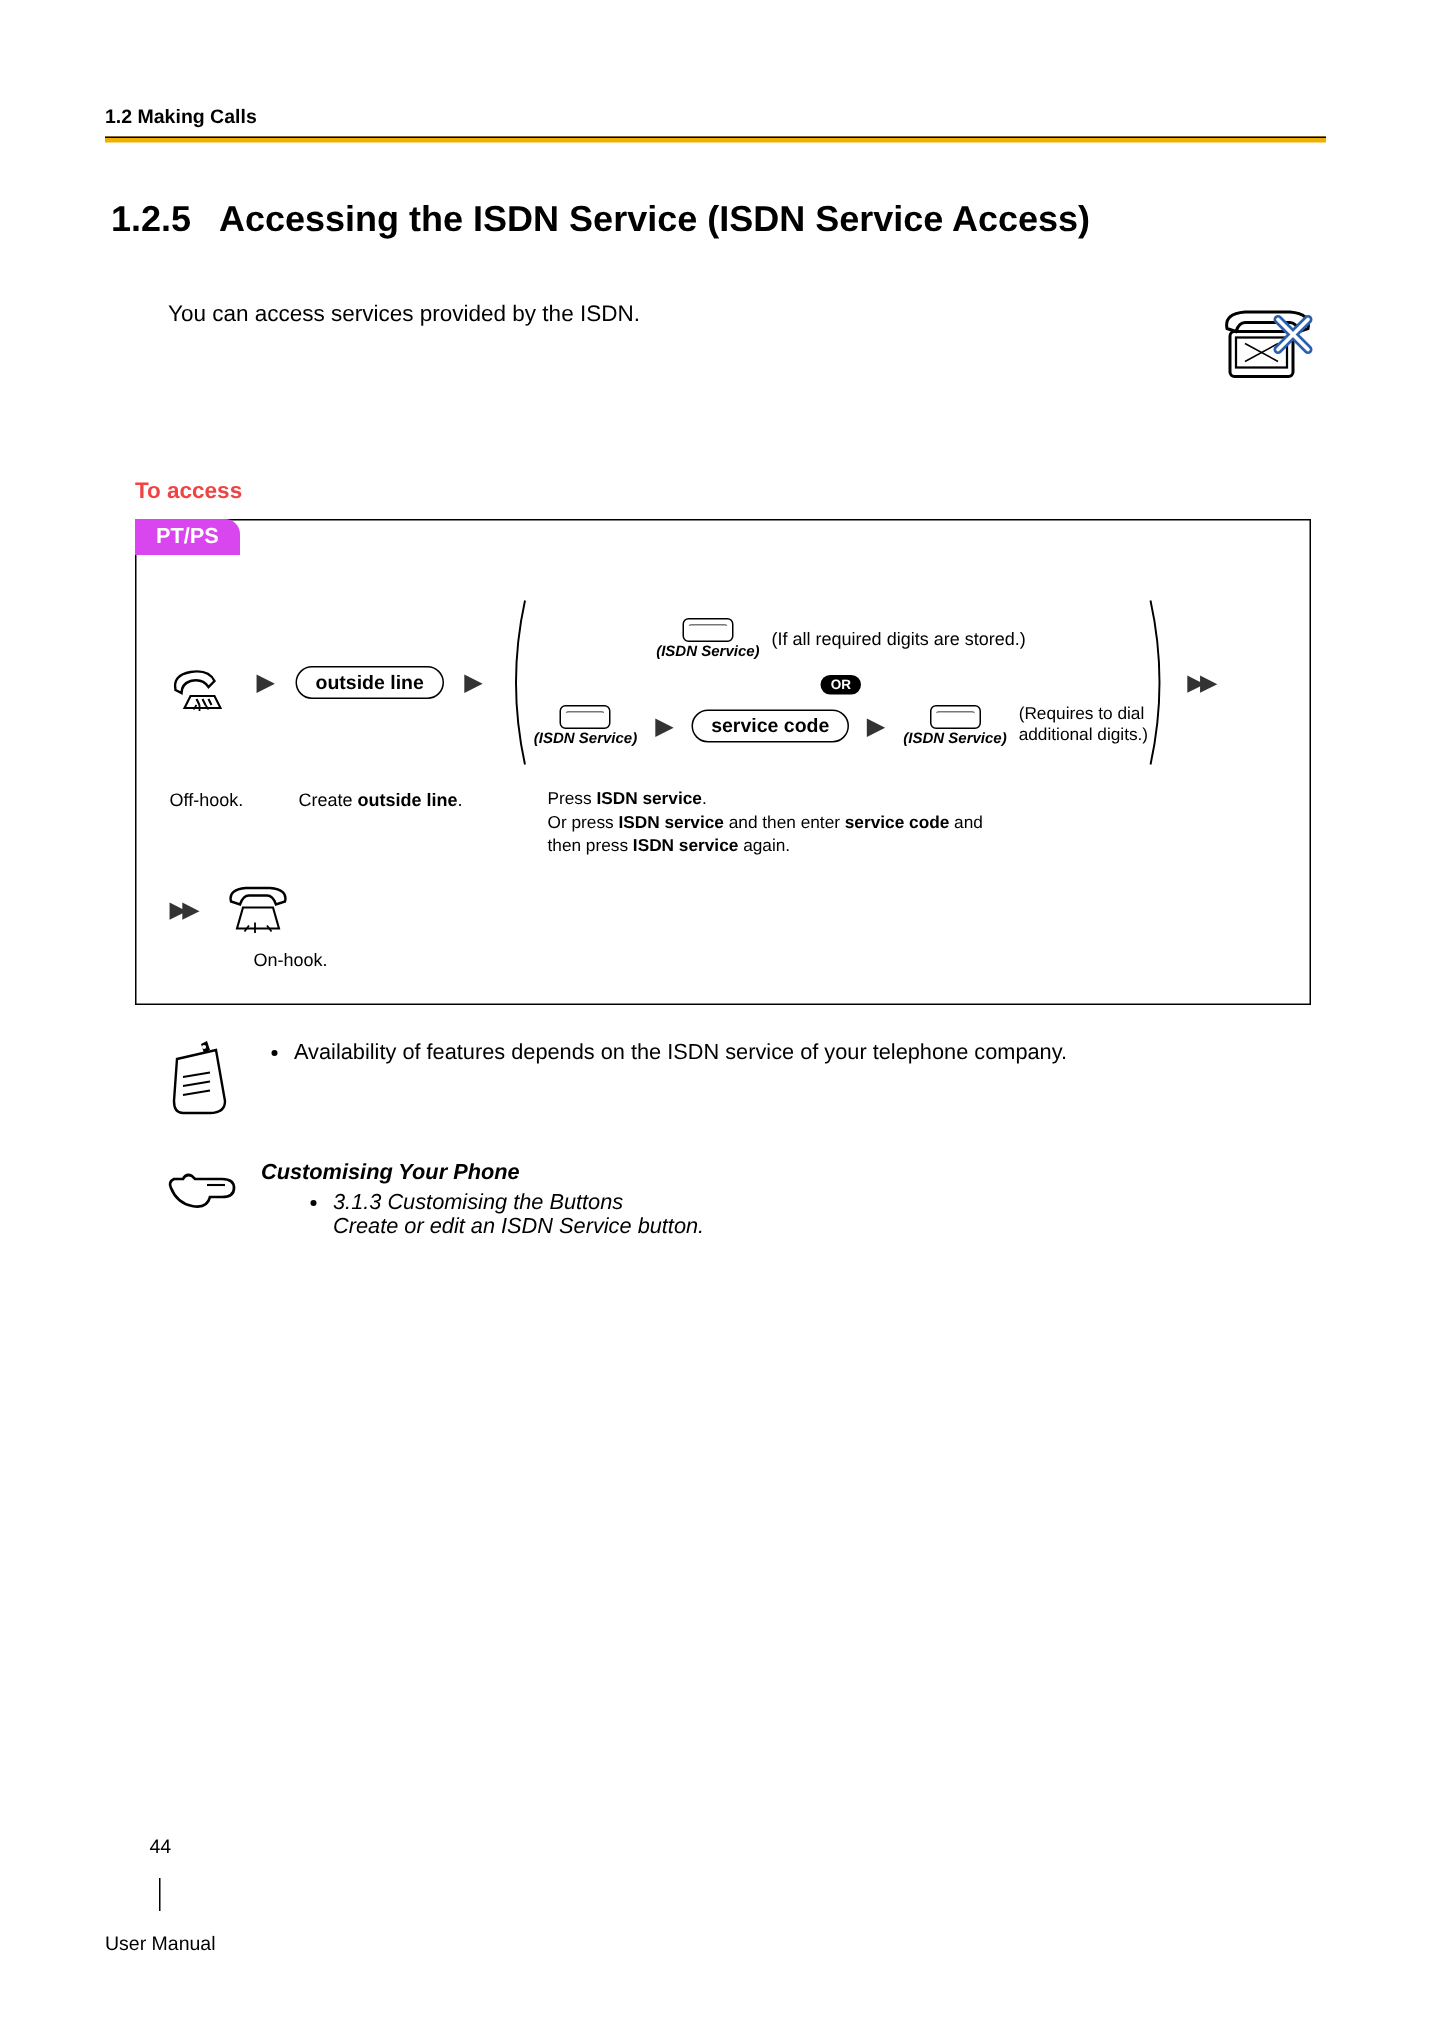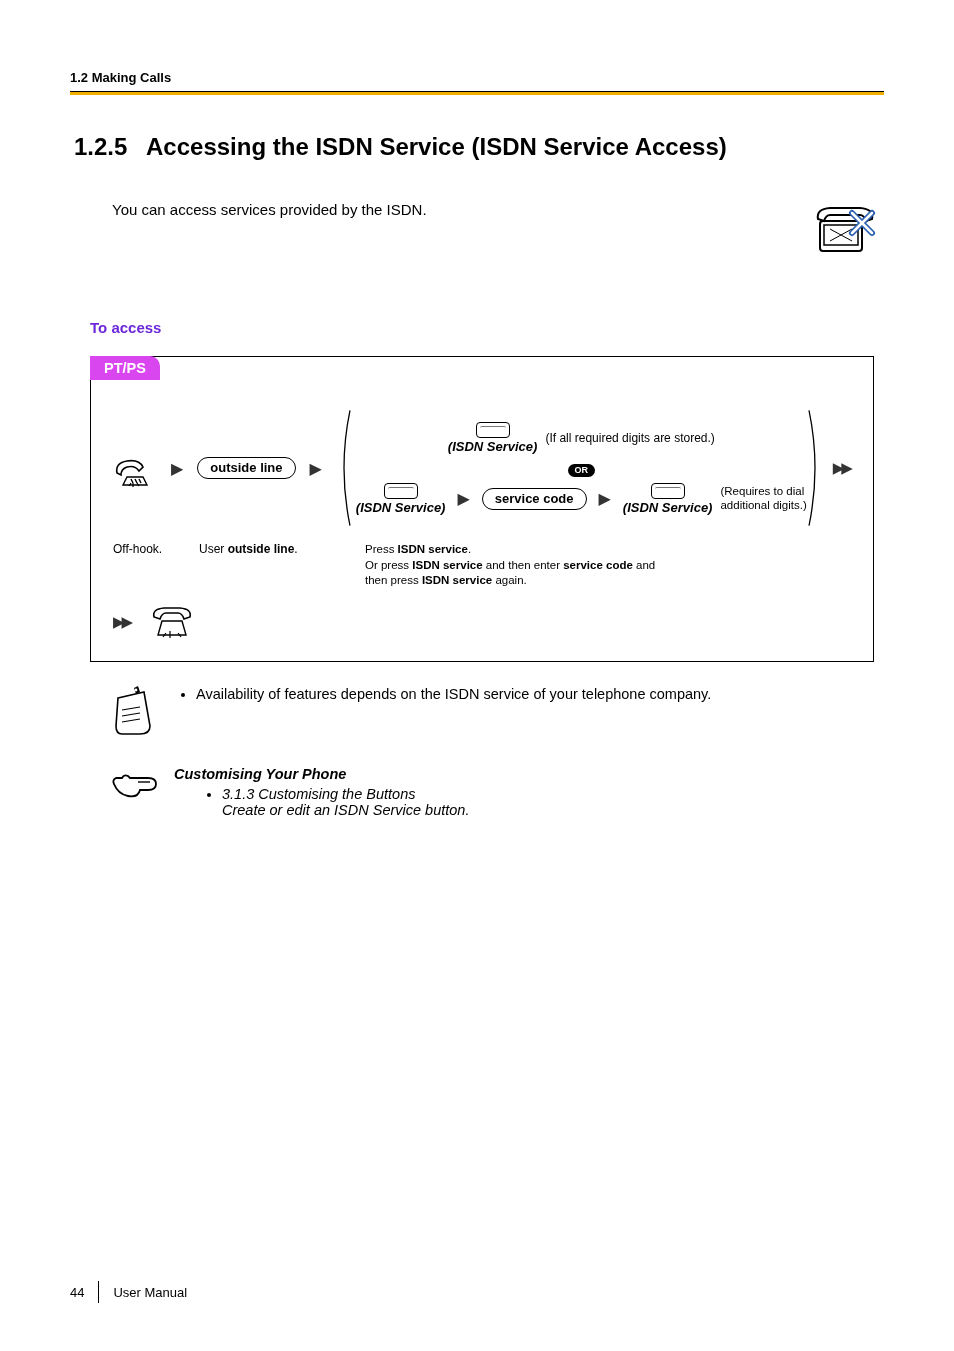--- a/index.html
+++ b/index.html
@@ -47,23 +47,23 @@
     padding-top: 2px;
   }
   .phone-icon {
     width: 66px; height: 60px;
     flex: 0 0 auto;
     margin-right: 6px;
   }
   .subhead {
     font-size: 15px;
     font-weight: bold;
-    color: #6d28d9;
+    color: #ef4444;
     margin-left: 20px;
-    margin-bottom: 20px;
+    margin-bottom: 10px;
   }
   .proc-frame {
     border: 1px solid #000;
     margin-left: 20px;
     margin-right: 10px;
     margin-bottom: 24px;
   }
   .proc-tab {
     background: #d946ef;
     color: #fff;
@@ -116,21 +116,21 @@
     margin-bottom: 2px;
   }
   .isdn-btn .key::before {
     content: "";
     position: absolute;
     left: 3px; right: 3px; top: 3px; bottom: 3px;
     border-radius: 2px;
     border-top: 1px solid #777;
   }
   .isdn-btn .cap {
-    font-size: 13px;
+    font-size: 10px;
     font-style: italic;
     font-weight: bold;
   }
   .or-badge {
     display: inline-block;
     background: #000;
     color: #fff;
     font-size: 9px;
     font-weight: bold;
     border-radius: 9px;
@@ -210,20 +210,21 @@
   .ref-list { font-size: 14.5px; list-style: disc; padding-left: 48px; }
   .ref-list .sub { display: block; }
   .footer {
     position: absolute;
     bottom: 48px;
     left: 70px;
     display: flex;
     align-items: center;
     font-size: 13px;
     gap: 14px;
+    flex-direction: column;
   }
   .footer .pnum { font-size: 13px; }
   .footer .divider { width: 1px; height: 22px; background: #000; }
   .small-paren { font-size: 12px; }
 </style>
 </head>
 <body>
 
 <div class="page">
 
@@ -306,37 +307,38 @@
             </div>
           </div>
         </div>
 
         <span class="arrow-dbl">▶▶</span>
       </div>
 
       <div class="row1-captions">
         <div class="cap-col1">Off-hook.</div>
         <div class="cap-col2">
-          <span>User </span><b>outside line</b><span>.</span>
+          <span>Create </span><b>outside line</b><span>.</span>
         </div>
         <div class="cap-col3 note-text">
           <span>Press </span><b>ISDN service</b><span>.</span><br>
           <span>Or press </span><b>ISDN service</b><span> and then enter </span><b>service code</b><span> and</span><br>
           <span>then press </span><b>ISDN service</b><span> again.</span>
         </div>
       </div>
 
       <div class="row2">
         <span class="arrow-dbl">▶▶</span>
         <svg class="onhook-svg" viewBox="0 0 44 34">
           <path d="M4 12 Q2 4 14 3 L30 3 Q42 4 40 12 L34 14 Q32 8 28 8 L16 8 Q12 8 10 14 Z" fill="#fff" stroke="#000" stroke-width="1.6"></path>
           <path d="M12 16 L32 16 L36 30 L8 30 Z" fill="#fff" stroke="#000" stroke-width="1.4"></path>
           <path d="M20 26 L20 33 M16 28 L13 32 M28 28 L31 32" stroke="#000" stroke-width="1.2"></path>
         </svg>
       </div>
+      <div class="row2-cap">On-hook.</div>
 
     </div>
   </div>
 
   <div class="note-block">
     <svg class="notepad-icon" viewBox="0 0 44 52">
       <path d="M8 12 L34 6 L40 40 Q40 48 30 48 L12 48 Q6 48 6 40 Z" fill="#fff" stroke="#000" stroke-width="1.6"></path>
       <path d="M12 24 L30 21 M12 30 L30 27 M12 36 L30 33" stroke="#000" stroke-width="1.2"></path>
       <path d="M24 2 L28 0 L30 6 L26 8 Z" fill="#000"></path>
       <circle cx="26" cy="4" r="1.4" fill="#fff"></circle>

